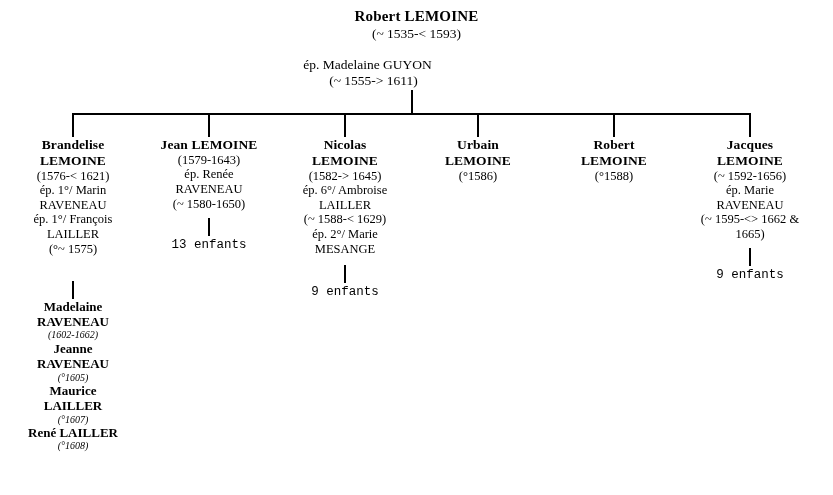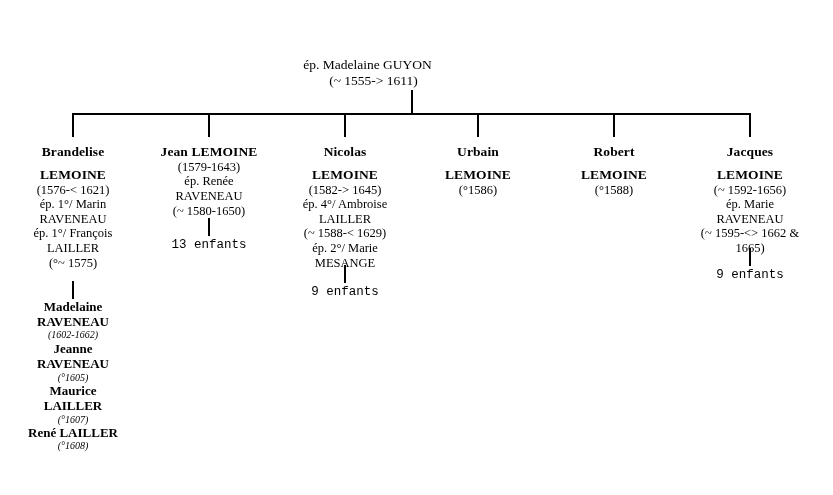--- a/index.html
+++ b/index.html
@@ -66,21 +66,20 @@
   .person {
     position: absolute;
     top: 137px;
     text-align: center;
     line-height: 1.17;
   }
   .p-name {
     font-size: 13.5px;
     font-weight: bold;
     letter-spacing: .1px;
-    margin-top: 7px;
   }
   .p-dates {
     font-size: 12.5px;
   }
   .p-spouse {
     font-size: 12.5px;
   }
 
   
   .enfants {
@@ -103,20 +102,24 @@
   .g-dates {
     font-size: 10px;
     font-style: italic;
   }
 </style>
 </head>
 <body>
 
 <div id="chart">
 
+  <div class="root-block">
+    <div class="root-name">Robert LEMOINE</div>
+    <div class="root-dates">(~ 1535-&lt; 1593)</div>
+  </div>
   <div class="root-spouse">
     <div class="sp-name">ép. Madelaine GUYON</div>
     <div class="sp-dates">(~ 1555-&gt; 1611)</div>
   </div>
 
   <div class="vline" style="left:411px; top:90px; height:25px;"></div>
 
   <div class="hline" style="left:72px; top:113px; width:678px;"></div>
 
   <div class="vline" style="left:72px;  top:113px; height:24px;"></div>
@@ -160,21 +163,21 @@
     <div class="p-spouse">RAVENEAU</div>
     <div class="p-spouse">(~ 1580-1650)</div>
   </div>
   <div class="vline" style="left:208px; top:218px; height:18px;"></div>
   <div class="enfants" style="left:146px; top:238px; width:126px;">13 enfants</div>
 
   <div class="person" style="left:279px; width:132px;">
     <div class="p-name">Nicolas</div>
     <div class="p-name">LEMOINE</div>
     <div class="p-dates">(1582-&gt; 1645)</div>
-    <div class="p-spouse">ép. 4°/ Ambroise</div>
+    <div class="p-spouse">ép. 6°/ Ambroise</div>
     <div class="p-spouse">LAILLER</div>
     <div class="p-spouse">(~ 1588-&lt; 1629)</div>
     <div class="p-spouse">ép. 2°/ Marie</div>
     <div class="p-spouse">MESANGE</div>
   </div>
   <div class="vline" style="left:344px; top:265px; height:18px;"></div>
   <div class="enfants" style="left:279px; top:285px; width:132px;">9 enfants</div>
 
   <div class="person" style="left:416px; width:124px;">
     <div class="p-name">Urbain</div>

